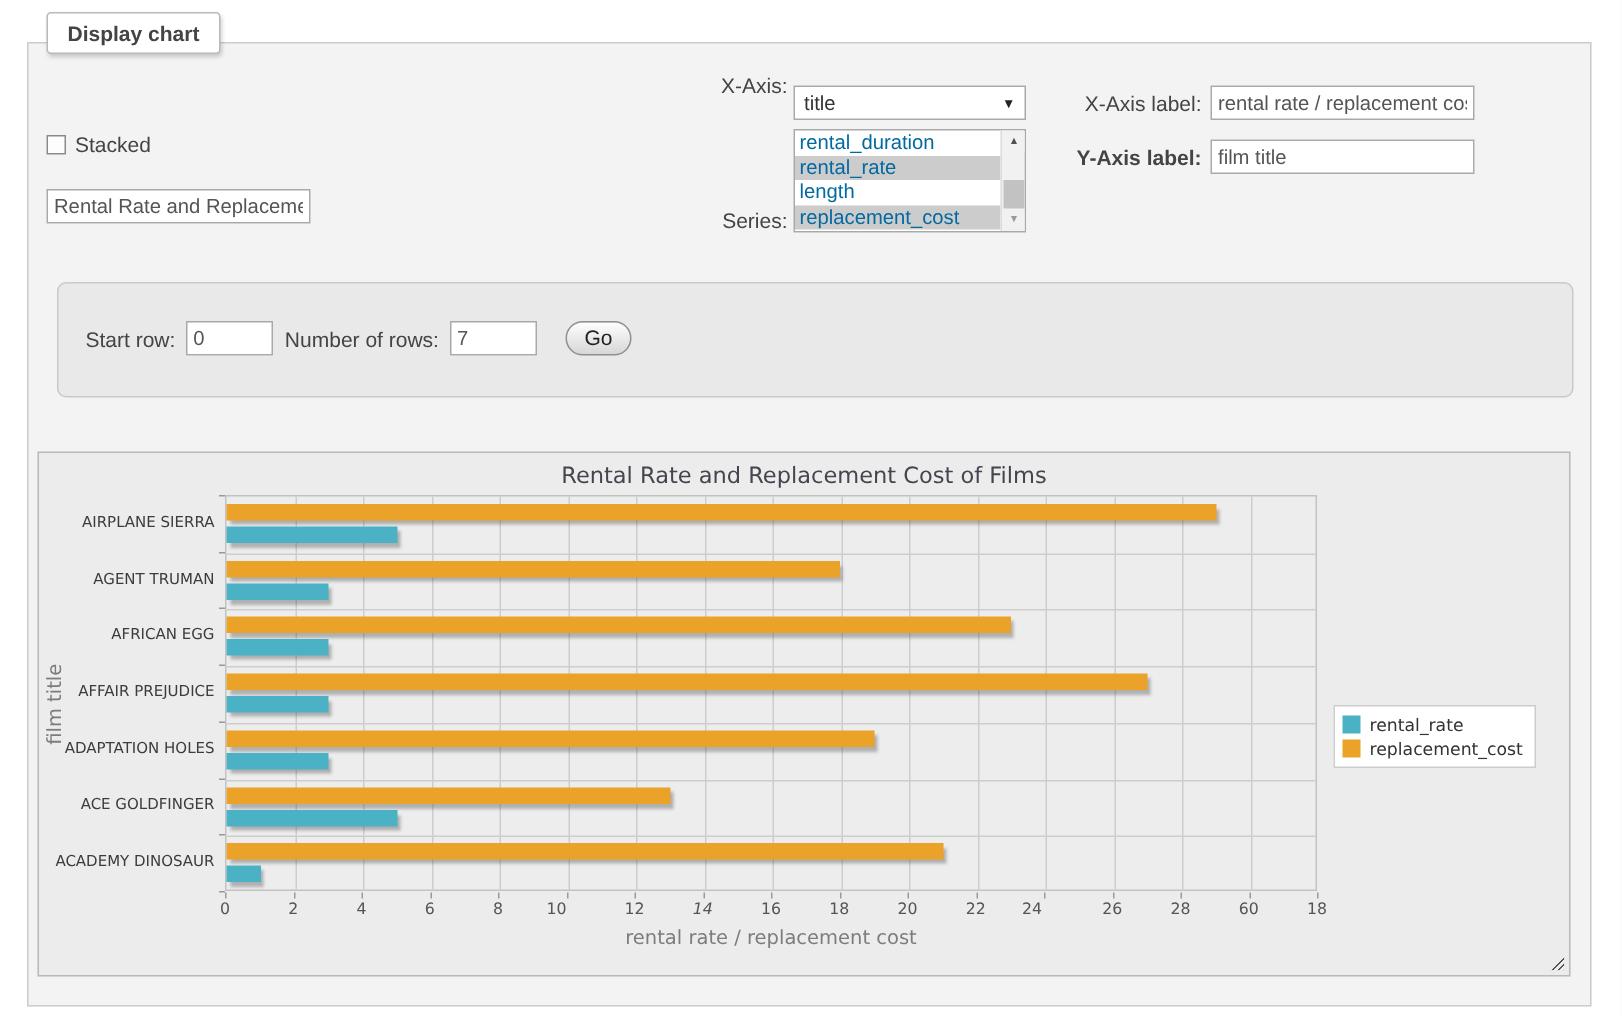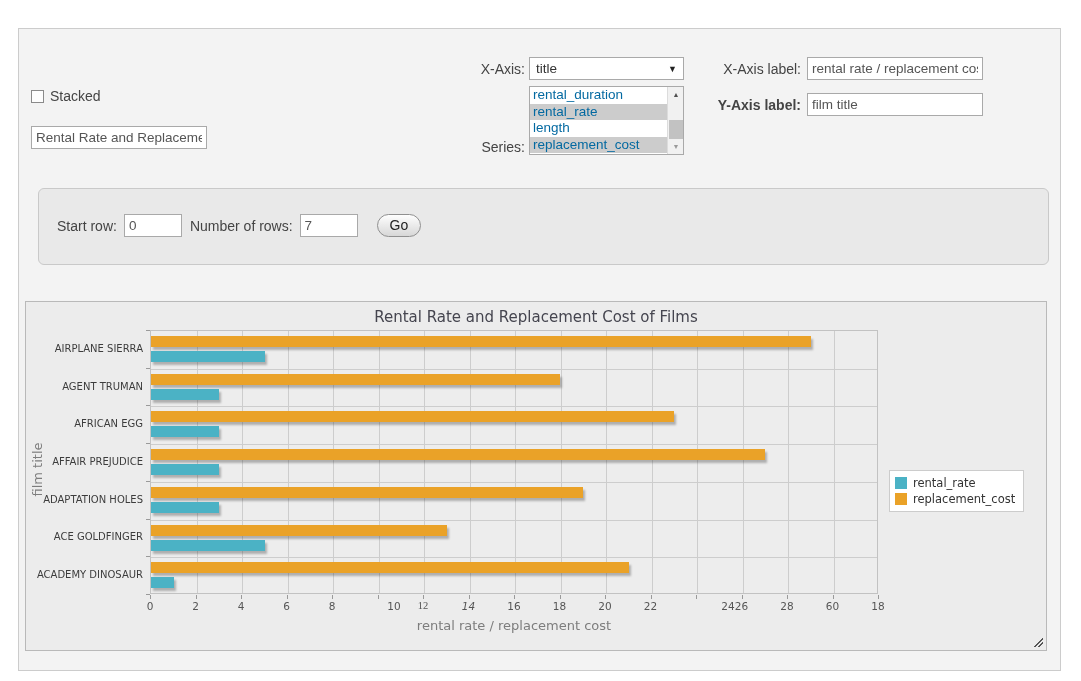--- a/index.html
+++ b/index.html
@@ -24,21 +24,21 @@
            border-radius:50%; background:#444; }
   .check-row { position:absolute; left:12px; top:59px; display:flex; align-items:center; gap:6px;
            font-size:14px; color:#444; }
   .checkbox { width:13px; height:13px; border:1px solid #8a8a8a; background:#fdfdfd; display:inline-block; }
 
   .txt { border:1px solid #a9a9a9; background:#fff; font-family:"Liberation Sans",sans-serif;
          font-size:13.5px; color:#555; padding:0 4px; height:23px; }
   .title-input { position:absolute; left:12px; top:97px; width:176px; }
 
   .fld-label { position:absolute; width:88px; text-align:right; font-size:14px; color:#444; }
-  .lbl-xaxis   { left:418px; top:32px; }
+  .lbl-xaxis   { left:418px; top:20px; }
   .lbl-series  { left:418px; top:110px; }
   .lbl-xlabel  { left:694px; top:32px; }
   .lbl-ylabel  { left:694px; top:68px;font-weight:bold; }
 
   .select { position:absolute; left:510px; top:28px; width:155px; height:23px; border:1px solid #a9a9a9;
            background:#fff; font-size:13.5px; color:#333; display:flex; align-items:center;
            padding:0 6px; justify-content:space-between; }
   .select .arrow { font-size:9px; color:#222; }
 
   .listbox { position:absolute; left:510px; top:57px; width:155px; height:69px; border:1px solid #a9a9a9;
@@ -93,20 +93,21 @@
   .legend-label { font-size:11.5px; color:#333; white-space:nowrap; }
   .resize-handle { position:absolute; right:3px; bottom:3px; width:11px; height:11px;
            background:repeating-linear-gradient(135deg,#555 0 1px,transparent 1px 3px);
            clip-path:polygon(100% 0,100% 100%,0 100%); cursor:se-resize; }
 </style>
 </head>
 <body>
 
 <div class="page">
   <div class="panel">
+    <div class="panel-legend">Display chart</div>
 
 
     <div class="check-row">
       <span class="checkbox"></span>
       <span>Stacked</span>
     </div>
 
     <input class="txt title-input" value="Rental Rate and Replacement Cost of Films" style="">
 
     <div class="fld-label lbl-xaxis">X-Axis:</div>
@@ -191,35 +192,35 @@
           <div class="x-tick-label" style="left: 109px;">0</div>
           <div class="x-tick" style="position: absolute; left: 169.5px;"></div>
           <div class="x-tick-label" style="left: 154.5px;">2</div>
           <div class="x-tick" style="position: absolute; left: 215px;"></div>
           <div class="x-tick-label" style="left: 200px;">4</div>
           <div class="x-tick" style="position: absolute; left: 260.5px;"></div>
           <div class="x-tick-label" style="left: 245.5px;">6</div>
           <div class="x-tick" style="position: absolute; left: 306px;"></div>
           <div class="x-tick-label" style="left: 291px;">8</div>
           <div class="x-tick" style="position: absolute; left: 351.5px;"></div>
-          <div class="x-tick-label" style="left: 353px;">10</div>
+          <div class="x-tick-label" style="left: 330px;">10</div>
           <div class="x-tick" style="position: absolute; left: 397px;"></div>
-          <div class="x-tick-label" style="left: 382px; font-family: Liberation Serif, serif;">12</div>
+          <div class="x-tick-label" style="left: 382px;">12</div>
           <div class="x-tick" style="position: absolute; left: 442.5px;"></div>
           <div class="x-tick-label" style="left: 427.5px; font-style: italic;">14</div>
           <div class="x-tick" style="position: absolute; left: 488px;"></div>
           <div class="x-tick-label" style="left: 473px;">16</div>
           <div class="x-tick" style="position: absolute; left: 533.5px;"></div>
           <div class="x-tick-label" style="left: 518.5px;">18</div>
           <div class="x-tick" style="position: absolute; left: 579px;"></div>
           <div class="x-tick-label" style="left: 564px;">20</div>
           <div class="x-tick" style="position: absolute; left: 624.5px;"></div>
           <div class="x-tick-label" style="left: 609.5px;">22</div>
           <div class="x-tick" style="position: absolute; left: 670px;"></div>
-          <div class="x-tick-label" style="left: 687px;">24</div>
+          <div class="x-tick-label" style="left: 647px;">24</div>
           <div class="x-tick" style="position: absolute; left: 715.5px;"></div>
           <div class="x-tick-label" style="left: 700.5px;">26</div>
           <div class="x-tick" style="position: absolute; left: 761px;"></div>
           <div class="x-tick-label" style="left: 746px;">28</div>
           <div class="x-tick" style="position: absolute; left: 806.5px;"></div>
           <div class="x-tick-label" style="left: 791.5px;">60</div>
           <div class="x-tick" style="position: absolute; left: 852px;"></div>
           <div class="x-tick-label" style="left: 837px;">18</div>
           <div class="y-tick" style="position: absolute; top: 28px;"></div>
           <div class="y-tick" style="position: absolute; top: 65.7143px;"></div>

